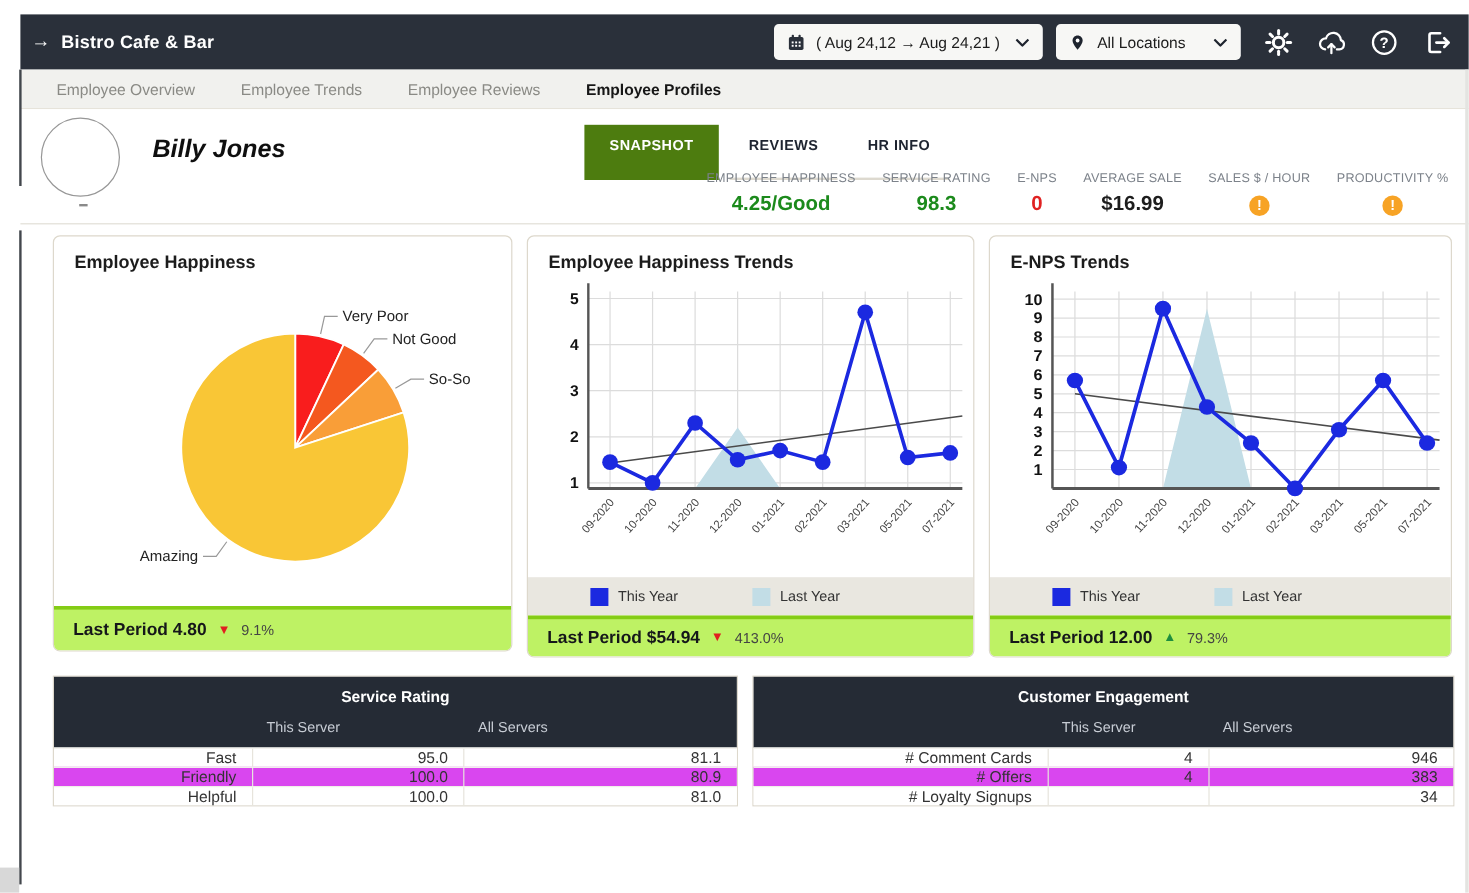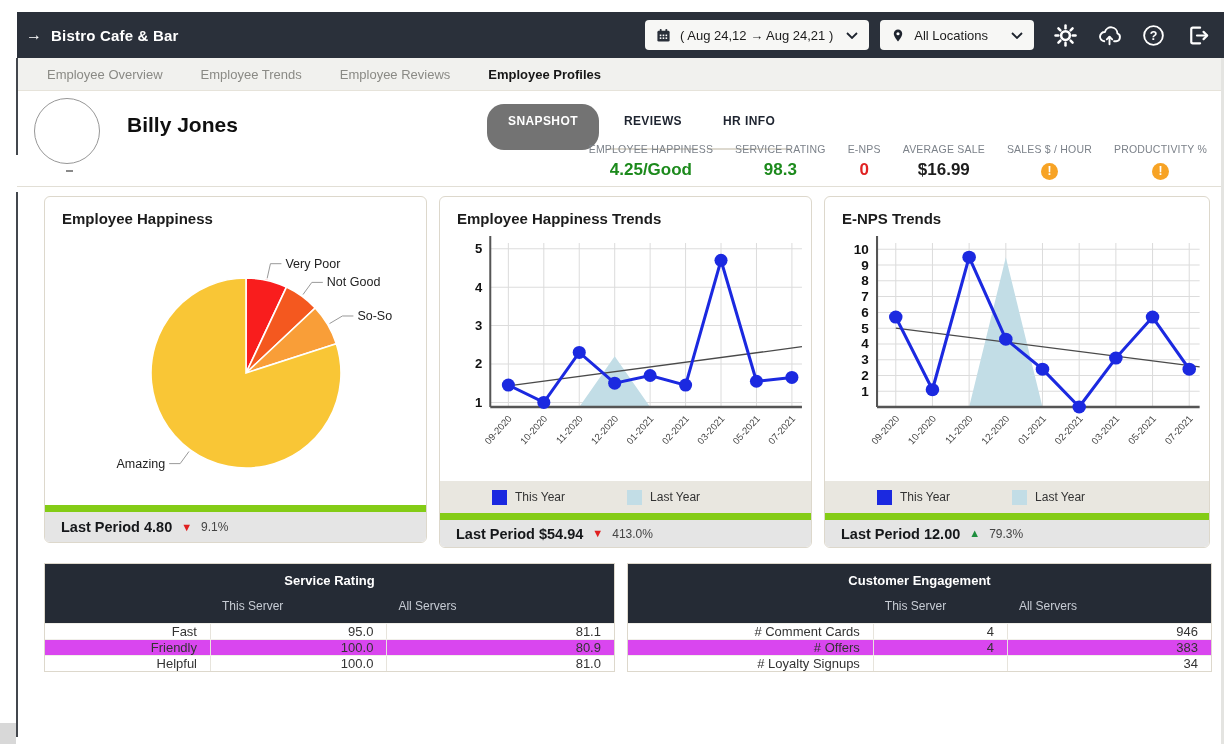--- a/index.html
+++ b/index.html
@@ -24,25 +24,25 @@
           border-bottom:1px solid #e6e3da;display:flex;align-items:center;padding-left:30px;gap:38px;}
   .nav-tab{font-size:13px;color:#8a8a85;cursor:pointer;white-space:nowrap;}
   .nav-tab.active{color:#161616;font-weight:bold;}
 
   
   .pheader{position:absolute;left:17px;top:91px;right:0;height:95px;background:#fff;
            border-bottom:1px solid #e2dfd6;}
   .avatar{position:absolute;left:17px;top:7px;width:64px;height:64px;border:1px solid #979797;
           border-radius:50%;background:#fff;}
   .avatar-dash{position:absolute;left:49px;top:79px;width:7px;height:2px;background:#8a8a8a;}
-  .pname{position:absolute;left:110px;top:22px;font-size:21px;font-weight:bold;color:#0f0f0f;}
+  .pname{position:absolute;left:110px;top:22px;font-size:21px;font-weight:bold;color:#0f0f0f;font-style:italic;}
   .ptabs{position:absolute;left:470px;top:13px;display:flex;}
   .ptab{font-size:12px;font-weight:bold;letter-spacing:.4px;color:#1e2430;cursor:pointer;
         padding:10px 16px 20px;border-bottom:2px solid #ddd9cf;margin-right:9px;}
-  .ptab.active{background:#737373;color:#fff;border-bottom:2px solid transparent;padding:10px 21px 8px;border-radius:17px;}
+  .ptab.active{background:#4d7c0f;color:#fff;border-bottom:2px solid transparent;padding:10px 21px 8px;}
   .stats{position:absolute;right:6px;top:52px;display:flex;align-items:flex-start;}
   .stat{text-align:center;padding:0 11px;}
   .stat-label{font-size:10.5px;color:#7c828a;letter-spacing:.2px;margin-bottom:5px;white-space:nowrap;}
   .stat-value{font-size:17px;font-weight:bold;color:#1d1d1d;height:20px;}
   .stat-value.good{color:#1c8a1c;}
   .stat-value.bad{color:#e02222;}
   .warn-badge{display:inline-block;width:17px;height:17px;border-radius:50%;background:#f7a325;
               color:#fff;font-weight:bold;font-size:12px;line-height:17px;text-align:center;}
 
   
@@ -50,21 +50,21 @@
   .card{border:1px solid #ddd8cc;border-radius:6px;background:#fff;display:flex;flex-direction:column;overflow:hidden;}
   .card.c0{width:381px;height:345px;}
   .card.c1{width:371px;height:350px;}
   .card.c2{width:384px;height:350px;}
   .card-title{font-size:15px;font-weight:bold;color:#1c1c1c;padding:13px 17px 2px;}
   .chart-svg{width:100%;height:252px;display:block;}
   .pie-svg{width:100%;height:276px;display:block;}
   .legend{height:32px;background:#e9e7e0;display:flex;align-items:center;padding-left:52px;gap:62px;}
   .legend-item{display:flex;align-items:center;gap:8px;font-size:12px;color:#333;}
   .swatch{width:15px;height:15px;display:inline-block;}
-  .card-footer{flex:1;display:flex;align-items:center;padding:0 16px;gap:9px;border-top:7px solid #84cc16;background:#e5e5e5;}
+  .card-footer{flex:1;display:flex;align-items:center;padding:0 16px;gap:9px;border-top:3px solid #84cc16;background:#bef264;}
   .footer-text{font-size:14.5px;font-weight:bold;color:#15171a;}
   .delta-tri{font-size:11px;line-height:11px;}
   .delta-tri.down{color:#e02020;}
   .delta-tri.up{color:#1e8e3e;}
   .delta-val{font-size:12px;color:#444;}
 
   
   .ytick{font-family:"Liberation Sans",sans-serif;font-size:13px;font-weight:bold;fill:#111;}
   .xtick{font-family:"Liberation Sans",sans-serif;font-size:9.5px;fill:#444;}
   .pie-label{font-family:"Liberation Sans",sans-serif;font-size:12.5px;fill:#222;}

